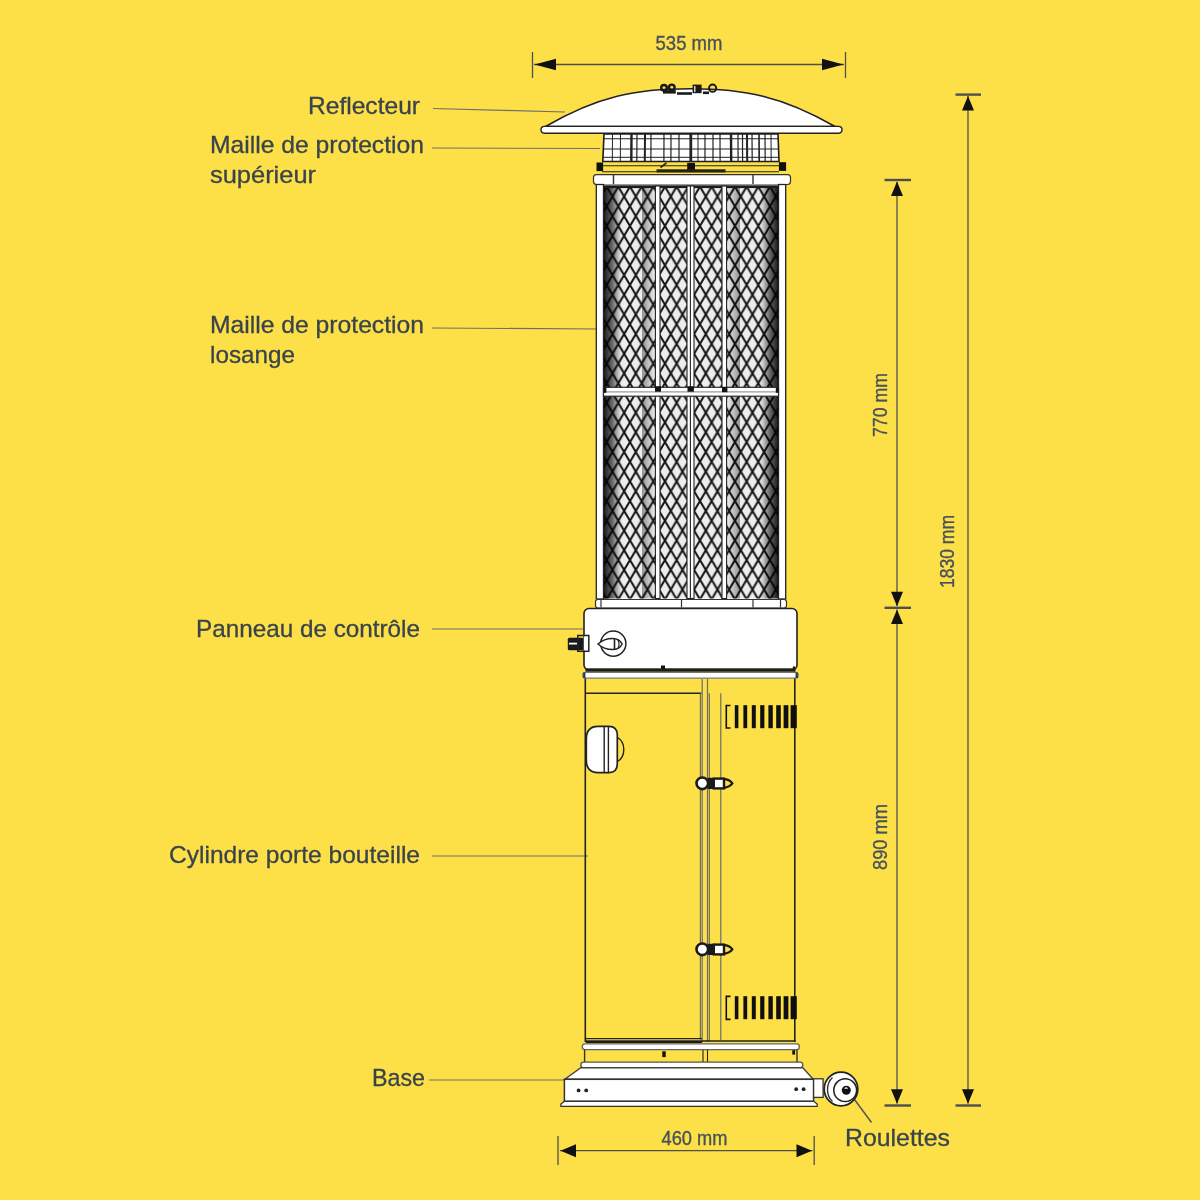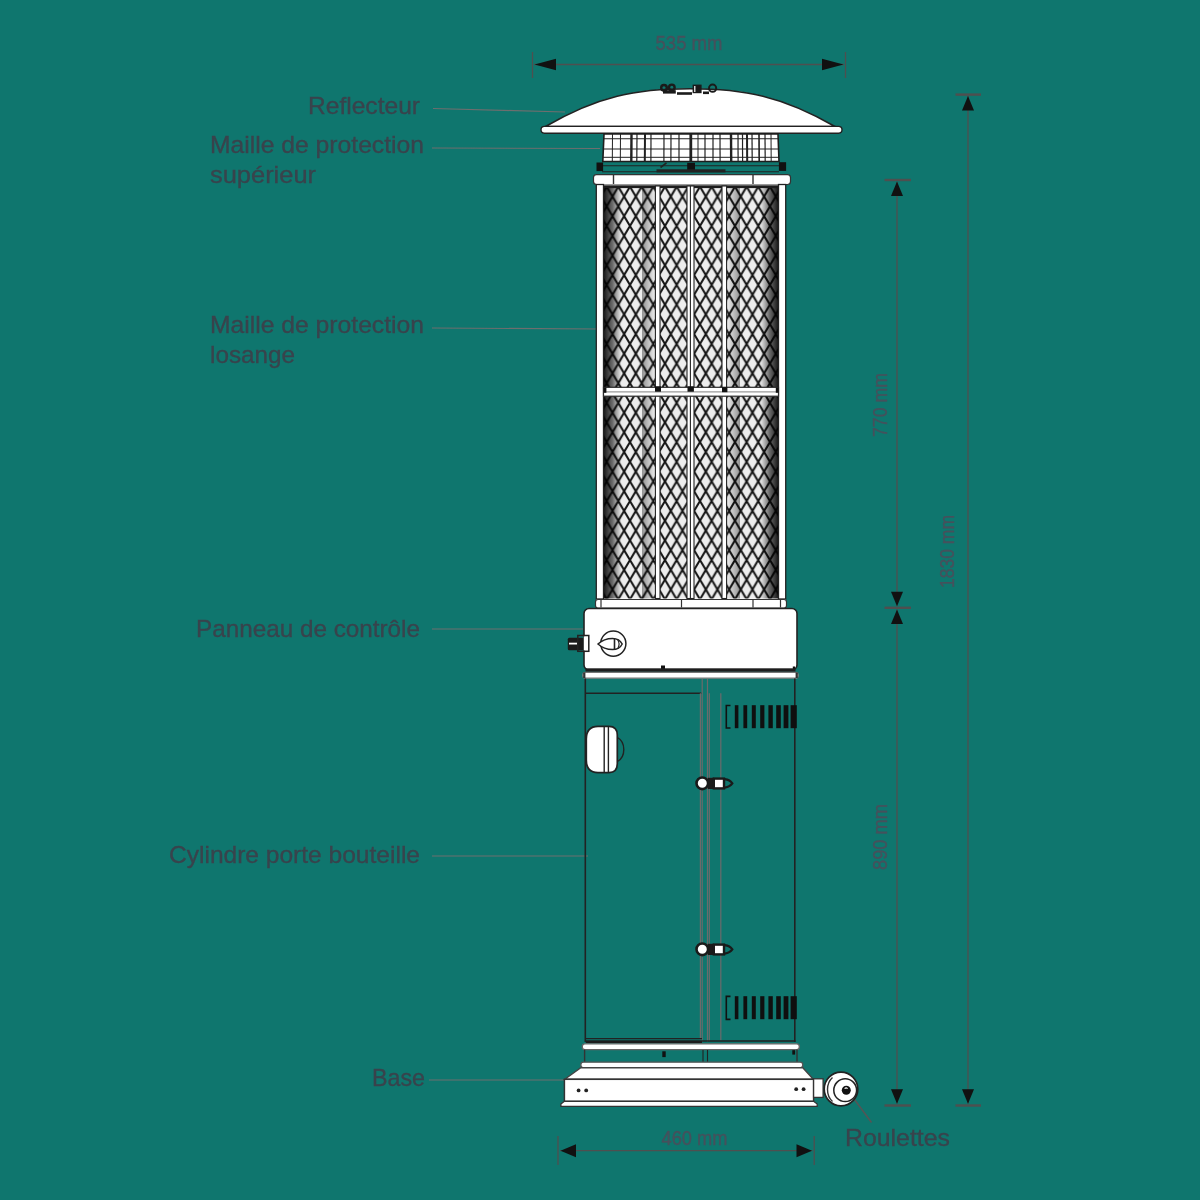--- a/index.html
+++ b/index.html
@@ -1,16 +1,16 @@
 <!DOCTYPE html>
 <html><head>
 <meta charset="utf-8">
 <style>
   html,body{margin:0;padding:0;background:#ffffff;}
-  .page{width:1200px;height:1200px;position:relative;background:#0f766e;}
+  .page{width:1200px;height:1200px;position:relative;background:#fde047;}
   text{font-family:"Liberation Sans", sans-serif;}
 </style>
 </head>
 <body>
 <div class="page">
 <svg style="filter:blur(0.4px)" width="1200" height="1200" viewBox="0 0 1200 1200">
 <defs>
   <pattern id="mesh" width="11.666" height="19.65" patternUnits="userSpaceOnUse">
     <path d="M0 9.825 L5.833 0 L11.666 9.825 L5.833 19.65 Z" fill="none" stroke="#161616" stroke-width="2.05"></path>
   </pattern>

